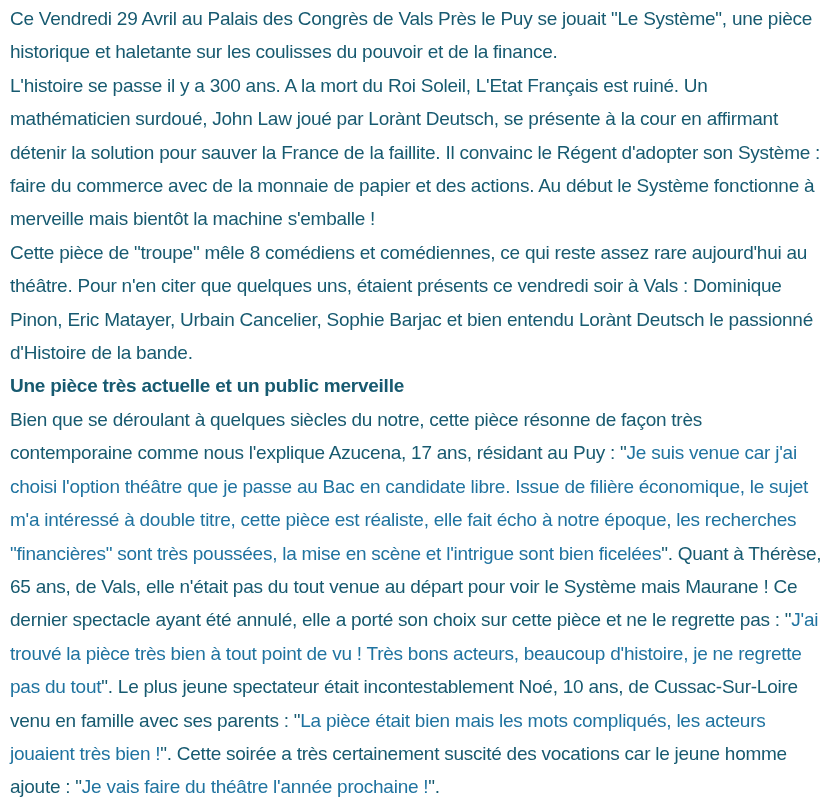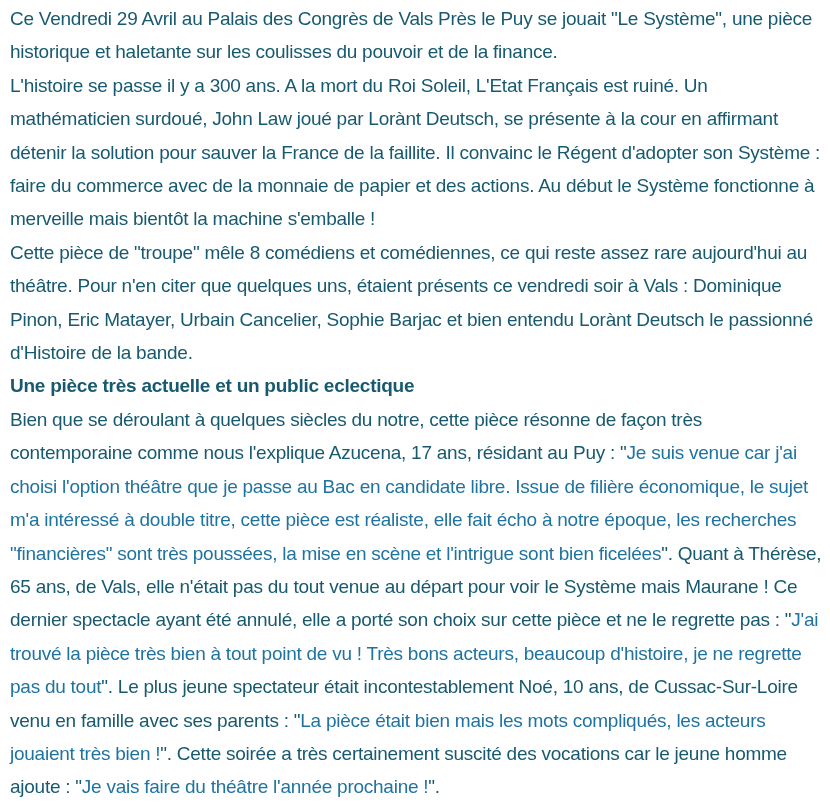--- a/index.html
+++ b/index.html
@@ -46,15 +46,15 @@
     color: var(--quote-color);
   }
 </style>
 </head>
 <body>
 
 <main class="article" id="article-root">
     <p class="para"><span class="normal">Ce Vendredi 29 Avril au Palais des Congrès de Vals Près le Puy se jouait "Le Système", une pièce historique et haletante sur les coulisses du pouvoir et de la finance.</span></p>
     <p class="para"><span class="normal">L'histoire se passe il y a 300 ans. A la mort du Roi Soleil, L'Etat Français est ruiné. Un mathématicien surdoué, John Law joué par Lorànt Deutsch, se présente à la cour en affirmant détenir la solution pour sauver la France de la faillite. Il convainc le Régent d'adopter son Système : faire du commerce avec de la monnaie de papier et des actions. Au début le Système fonctionne à merveille mais bientôt la machine s'emballe !</span></p>
     <p class="para"><span class="normal">Cette pièce de "troupe" mêle 8 comédiens et comédiennes, ce qui reste assez rare aujourd'hui au théâtre. Pour n'en citer que quelques uns, étaient présents ce vendredi soir à Vals : Dominique Pinon, Eric Matayer, Urbain Cancelier, Sophie Barjac et bien entendu Lorànt Deutsch le passionné d'Histoire de la bande.</span></p>
-    <h2 class="heading"><span class="normal">Une pièce très actuelle et un public eclectique</span></h2>
+    <h2 class="heading"><span class="normal">Une pièce très actuelle et un public merveille</span></h2>
     <p class="para"><span class="normal">Bien que se déroulant à quelques siècles du notre, cette pièce résonne de façon très contemporaine comme nous l'explique Azucena, 17 ans, résidant au Puy : "</span><span class="quote">Je suis venue car j'ai choisi l'option théâtre que je passe au Bac en candidate libre. Issue de filière économique, le sujet m'a intéressé à double titre, cette pièce est réaliste, elle fait écho à notre époque, les recherches "financières" sont très poussées, la mise en scène et l'intrigue sont bien ficelées</span><span class="normal">". Quant à Thérèse, 65 ans, de Vals, elle n'était pas du tout venue au départ pour voir le Système mais Maurane ! Ce dernier spectacle ayant été annulé, elle a porté son choix sur cette pièce et ne le regrette pas : "</span><span class="quote">J'ai trouvé la pièce très bien à tout point de vu ! Très bons acteurs, beaucoup d'histoire, je ne regrette pas du tout</span><span class="normal">". Le plus jeune spectateur était incontestablement Noé, 10 ans, de Cussac-Sur-Loire venu en famille avec ses parents : "</span><span class="quote">La pièce était bien mais les mots compliqués, les acteurs jouaient très bien !</span><span class="normal">". Cette soirée a très certainement suscité des vocations car le jeune homme ajoute : "</span><span class="quote">Je vais faire du théâtre l'année prochaine !</span><span class="normal">".</span></p>
   </main>
 
 </body></html>

